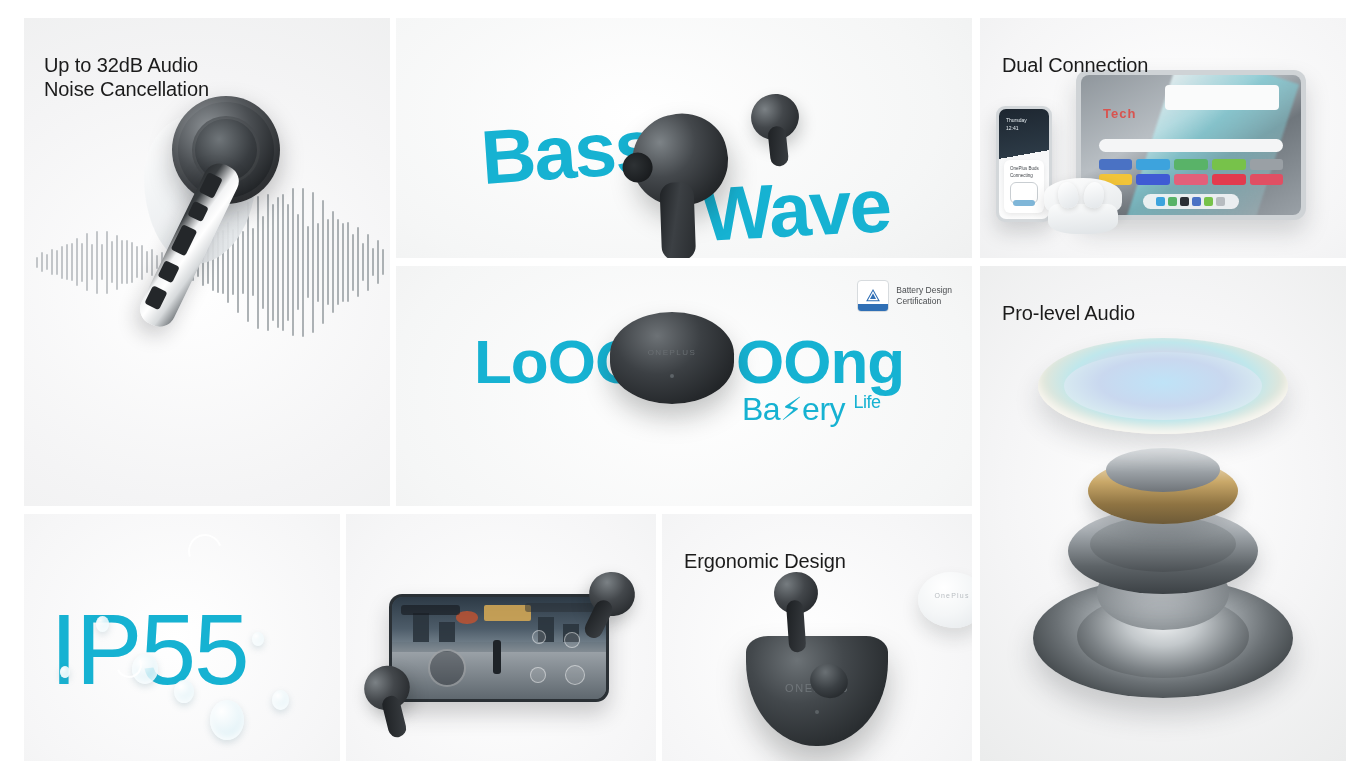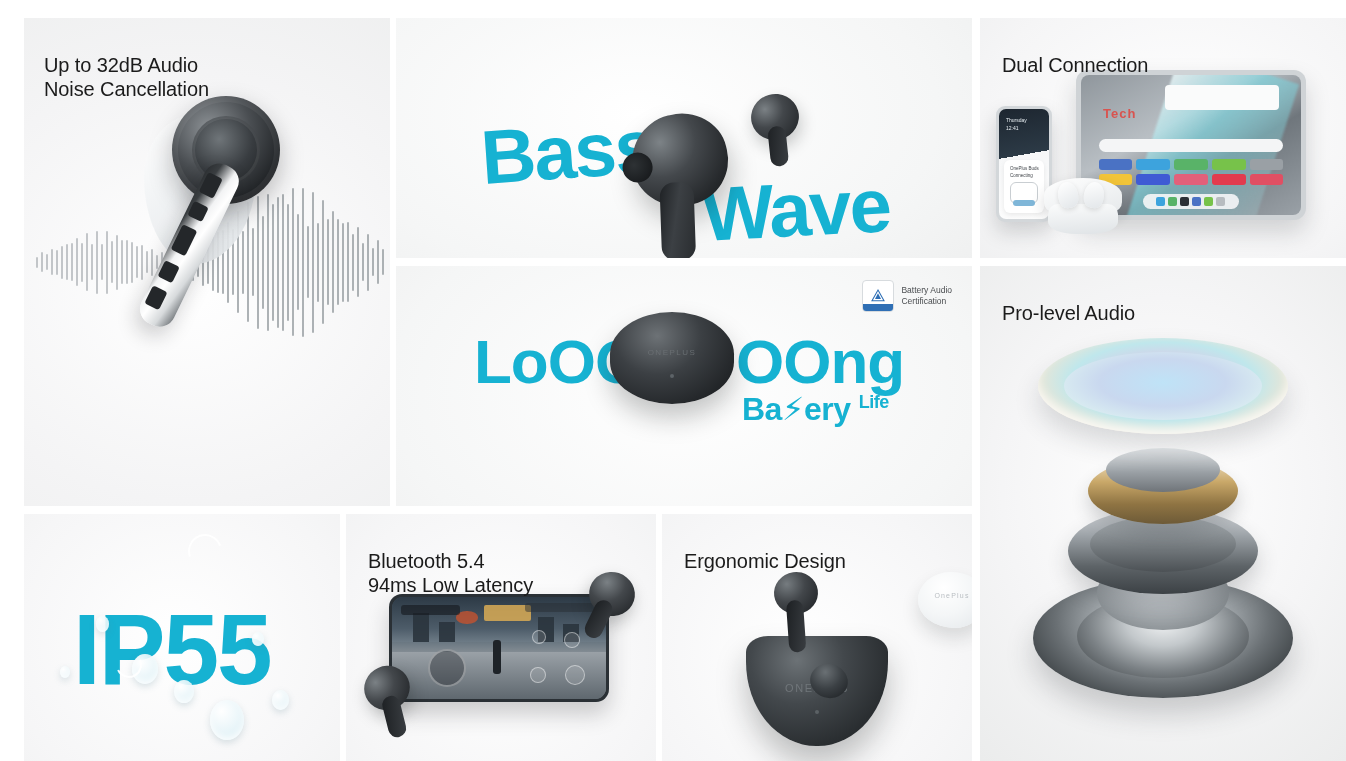--- a/index.html
+++ b/index.html
@@ -89,21 +89,21 @@
   .bat-right{left:340px;top:60px;font-size:62px;}
   .bat-case{
     position:absolute;left:214px;top:46px;width:124px;height:92px;border-radius:50%/46%;
     background:radial-gradient(ellipse at 38% 26%, #6d7276 0%, #3c4044 40%, #24272a 75%, #15171a 100%);
     box-shadow:0 14px 26px rgba(20,22,24,.25);z-index:4;
   }
   .bat-case .logo{position:absolute;left:50%;top:36px;transform:translateX(-50%);
      font-size:8px;letter-spacing:1.5px;color:#6d7276;opacity:.85;}
   .bat-case .led{position:absolute;left:50%;top:62px;transform:translateX(-50%);
      width:4px;height:4px;border-radius:50%;background:#5d6367;}
-  .bat-life{position:absolute;left:346px;top:124px;font-weight:700;color:#16b2d2;font-size:32px;letter-spacing:-.5px;}
+  .bat-life{position:absolute;left:346px;top:124px;font-weight:400;color:#16b2d2;font-size:32px;letter-spacing:-.5px;}
   .bat-life small{font-size:18px;vertical-align:super;}
   .cert{position:absolute;right:20px;top:14px;display:flex;align-items:center;gap:7px;z-index:6;}
   .cert .badge{width:30px;height:30px;border-radius:4px;background:#ffffff;border:1px solid #d7dbde;
      display:flex;align-items:center;justify-content:center;position:relative;overflow:hidden;}
   .cert .badge svg{width:16px;height:16px;}
   .cert .badge .base{position:absolute;left:0;right:0;bottom:0;height:7px;background:#2f6fb5;}
   .cert .ct{font-size:8.5px;line-height:1.35;color:#4a4d50;white-space:pre-line;}
 
   
   .dc-bg{position:absolute;inset:0;background:
@@ -168,21 +168,21 @@
      background:radial-gradient(ellipse at 50% 35%, #e8eaec 0%, #b4babe 28%, #6a7074 58%, #2e3336 88%);
      box-shadow:0 16px 28px rgba(40,45,50,.22);}
   .base-ring:after{content:"";position:absolute;left:44px;top:16px;width:172px;height:84px;border-radius:50%;
      background:radial-gradient(ellipse at 50% 34%, #f0f2f3 0%, #c3c8cb 30%, #7b8185 62%, #3b4043 95%);}
   .dome{top:218px;width:132px;height:74px;
      background:radial-gradient(ellipse at 48% 26%, #e6e9eb 0%, #b6bbbf 42%, #8d9397 72%, #6b7175 100%);}
 
   
   .ip-bg{position:absolute;inset:0;background:
      radial-gradient(90% 110% at 48% 50%, #ffffff 0%, #f6f6f7 60%, #eeefef 100%);}
-  .ip-text{position:absolute;left:26px;top:78px;font-size:100px;font-weight:700;color:#16b2d2;letter-spacing:-2px;margin-left:23px;}
+  .ip-text{position:absolute;left:26px;top:78px;font-size:100px;font-weight:400;color:#16b2d2;letter-spacing:-2px;}
   .drop{position:absolute;border-radius:50%;
      background:radial-gradient(circle at 34% 28%, rgba(255,255,255,.97), rgba(226,243,248,.8) 62%, rgba(188,226,238,.55));
      box-shadow:0 3px 7px rgba(90,130,145,.22), inset 0 -3px 6px rgba(255,255,255,.85);}
   .splash{position:absolute;border:2px solid rgba(255,255,255,.9);border-radius:50%;border-bottom-color:transparent;border-right-color:transparent;}
 
   
   .gm-bg{position:absolute;inset:0;background:
      radial-gradient(90% 110% at 50% 55%, #ffffff 0%, #f6f6f7 58%, #eeeff0 100%);}
   .gphone{position:absolute;left:43px;top:80px;width:220px;height:108px;border-radius:13px;background:#2a3035;padding:3px;
      box-sizing:border-box;box-shadow:0 12px 22px rgba(30,34,38,.22);}
@@ -357,21 +357,21 @@
       </div>
     </div>
     <div class="cert">
       <span class="badge">
         <svg viewBox="0 0 24 24" aria-hidden="true">
           <path d="M12 3 L21 19 H3 Z" fill="none" stroke="#2f6fb5" stroke-width="1.6"></path>
           <path d="M12 8 L16.5 16.5 H7.5 Z" fill="#2f6fb5"></path>
         </svg>
         <span class="base"></span>
       </span>
-      <span class="ct"><span>Battery Audio</span><br><span>Certification</span></span>
+      <span class="ct"><span>Battery Design</span><br><span>Certification</span></span>
     </div>
   </section>
 
   <section class="panel" style="left:980px;top:18px;width:366px;height:240px;">
     <div class="dc-bg art"></div>
     <div class="art">
       <div class="tablet">
         <div class="scr">
           <span class="swoosh"></span>
           <span class="card"></span>
@@ -472,22 +472,20 @@
           <span class="btn" style="right:28%;top:32%;width:12px;height:12px;"></span>
         </div>
       </div>
       <div class="gbud-r">
           <span class="tl"></span>
         </div>
       <div class="gbud-l">
           <span class="tl"></span>
         </div>
     </div>
-    <h2 class="panel-title pad">Bluetooth 5.4
-94ms Low Latency</h2>
   </section>
 
   <section class="panel" style="left:662px;top:514px;width:310px;height:247px;">
     <div class="er-bg art"></div>
     <div class="art">
       <div class="ebud-up">
           <span class="tl"></span>
         </div>
       <div class="ecase">
         <span class="brand">ONEPLUS</span>

